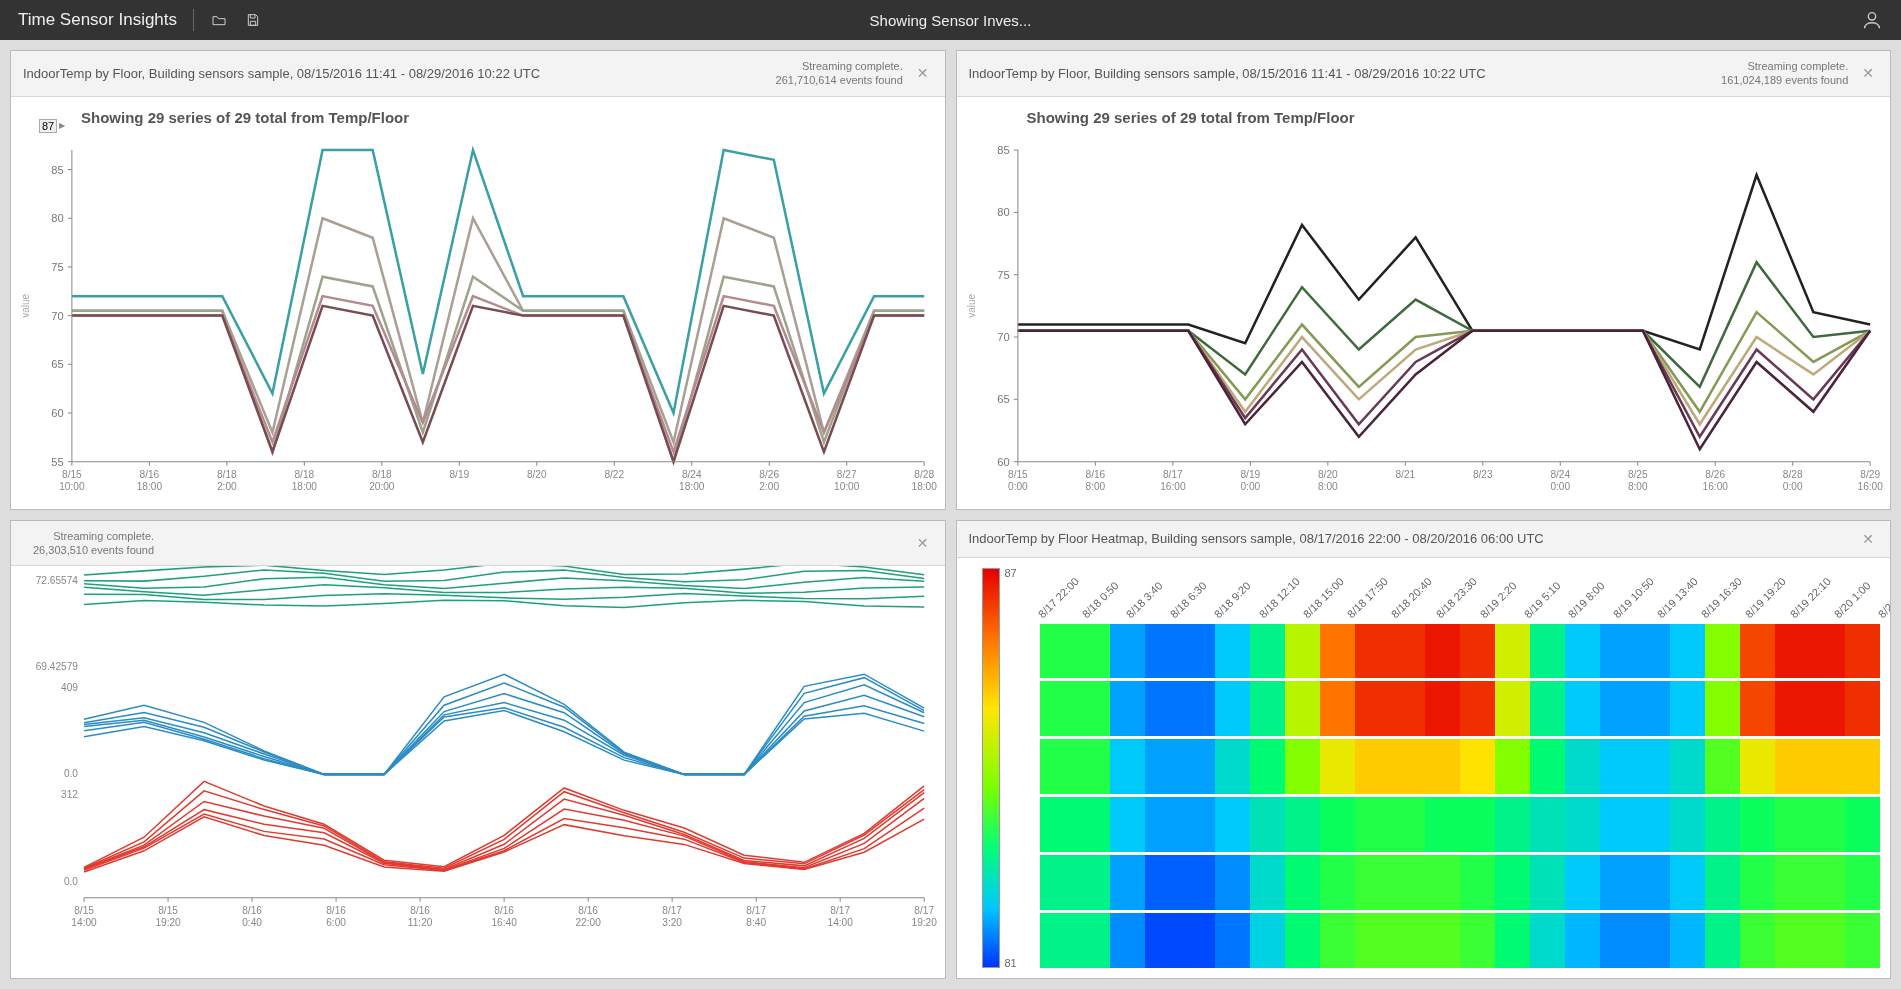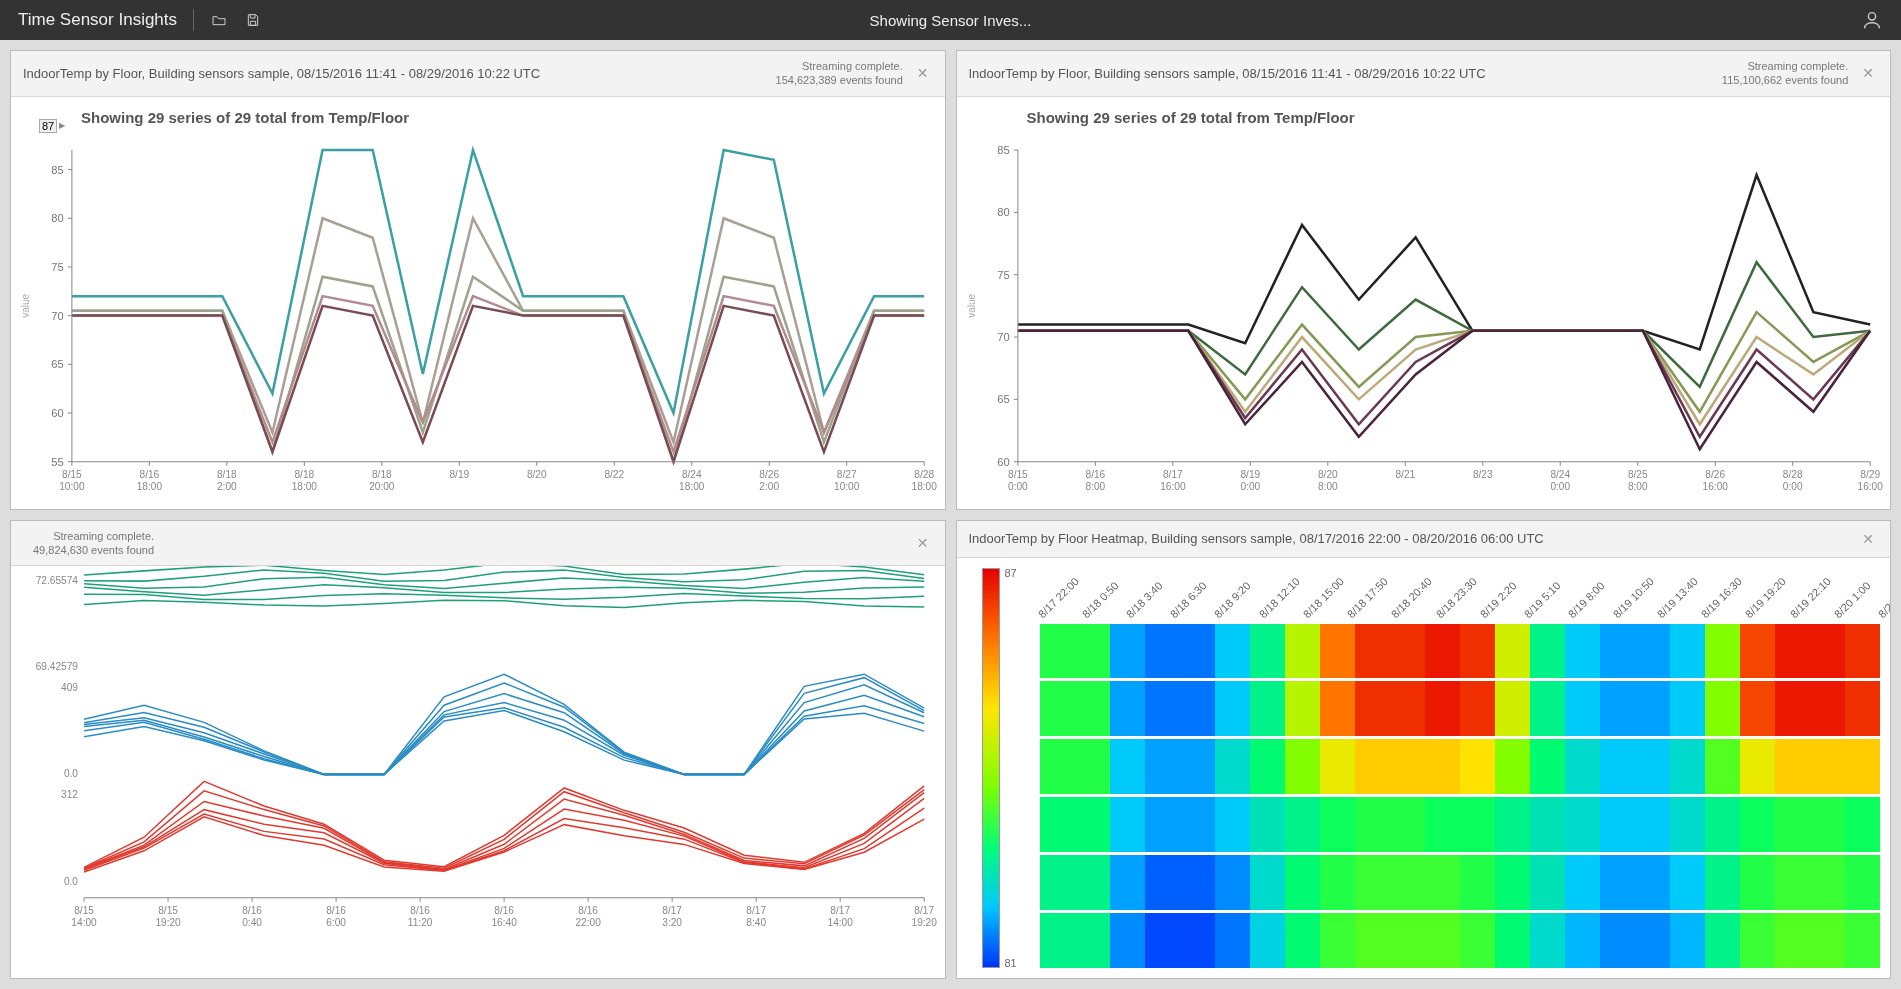--- a/index.html
+++ b/index.html
@@ -130,21 +130,21 @@
   </div>
 </div>
 
 <div class="grid">
 
   <div class="panel">
     <div class="panel-header">
       <span class="panel-title">IndoorTemp by Floor, Building sensors sample, 08/15/2016 11:41  -  08/29/2016 10:22 UTC</span>
       <div class="panel-status">
         <div>Streaming complete.</div>
-        <div>154,623,389 events found</div>
+        <div>261,710,614 events found</div>
       </div>
       <span class="close-btn">✕</span>
     </div>
     <div class="panel-body">
       <div class="chart-title">Showing 29 series of 29 total from Temp/Floor</div>
       <div class="y-marker">87</div>
       <svg id="chart-tl" class="chart-svg" viewBox="0 0 920 380" preserveAspectRatio="none">
           <text class="axis-text" x="52" y="334" text-anchor="end">55</text>
           <line class="tick" x1="56" y1="330" x2="60" y2="330"></line>
           <text class="axis-text" x="52" y="285.5625" text-anchor="end">60</text>
@@ -202,21 +202,21 @@
           <line class="tick" x1="60" y1="330" x2="900" y2="330"></line>
         </svg>
     </div>
   </div>
 
   <div class="panel">
     <div class="panel-header">
       <span class="panel-title">IndoorTemp by Floor, Building sensors sample, 08/15/2016 11:41  -  08/29/2016 10:22 UTC</span>
       <div class="panel-status">
         <div>Streaming complete.</div>
-        <div>115,100,662 events found</div>
+        <div>161,024,189 events found</div>
       </div>
       <span class="close-btn">✕</span>
     </div>
     <div class="panel-body">
       <div class="chart-title">Showing 29 series of 29 total from Temp/Floor</div>
       <svg id="chart-tr" class="chart-svg" viewBox="0 0 920 380" preserveAspectRatio="none">
           <text class="axis-text" x="52" y="334" text-anchor="end">60</text>
           <line class="tick" x1="56" y1="330" x2="60" y2="330"></line>
           <text class="axis-text" x="52" y="272" text-anchor="end">65</text>
           <line class="tick" x1="56" y1="268" x2="60" y2="268"></line>
@@ -272,21 +272,21 @@
           <line class="tick" x1="60" y1="20" x2="60" y2="330"></line>
           <line class="tick" x1="60" y1="330" x2="900" y2="330"></line>
         </svg>
     </div>
   </div>
 
   <div class="panel">
     <div class="panel-header">
       <div class="panel-status">
         <div>Streaming complete.</div>
-        <div>49,824,630 events found</div>
+        <div>26,303,510 events found</div>
       </div>
       <span class="close-btn">✕</span>
     </div>
     <div class="panel-body">
       <svg id="chart-bl" class="chart-svg" viewBox="0 0 920 380" preserveAspectRatio="none">
           <line class="tick" x1="72" y1="330" x2="72" y2="334"></line>
           <text class="axis-text-sm" x="72" y="346" text-anchor="middle">8/15</text>
           <text class="axis-text-sm" x="72" y="358" text-anchor="middle">14:00</text>
           <line class="tick" x1="154.8" y1="330" x2="154.8" y2="334"></line>
           <text class="axis-text-sm" x="154.8" y="346" text-anchor="middle">8/15</text>

